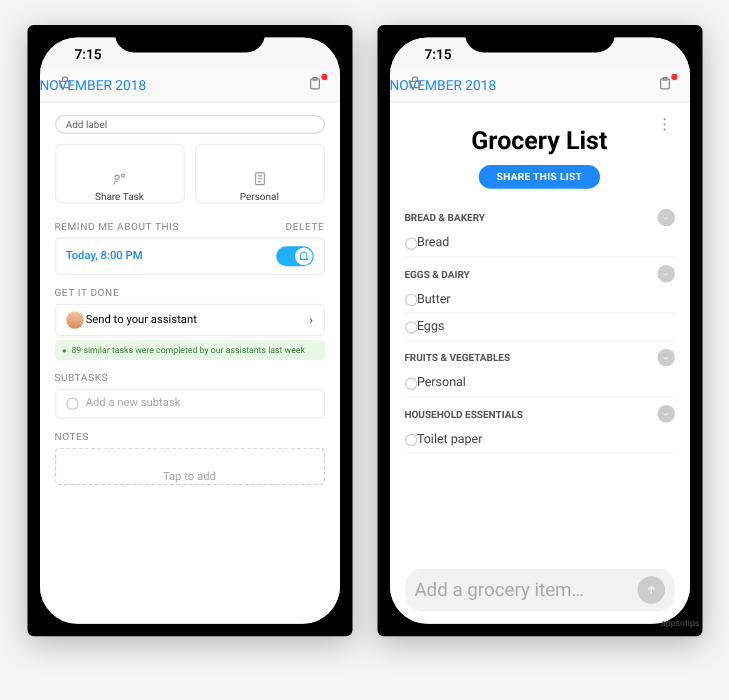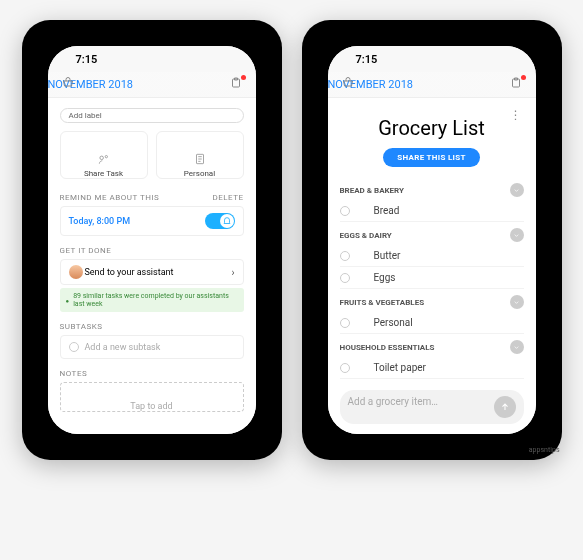--- a/index.html
+++ b/index.html
@@ -9,24 +9,24 @@
     width: 583px;
     height: 560px;
     display: flex;
     gap: 20px;
     padding: 20px 10px;
     align-items: flex-start;
     justify-content: center;
   }
   .phone {
     width: 260px;
-    height: 440px;
+    height: 489px;
     background: #000;
-    border-radius: 28px;
-    padding: 26px;
+    border-radius: 5px;
+    padding: 10px;
     position: relative;
     box-shadow: 0 6px 24px rgba(0,0,0,.25);
   }
   .notch {
     position: absolute;
     top: 0;
     left: 50%;
     transform: translateX(-50%);
     width: 120px;
     height: 22px;
@@ -181,21 +181,21 @@
     display:flex;
     align-items:flex-end;
     justify-content:center;
     color:#aaa;
     font-size:9px;
   }
 
   
   .grocery-title {
     font-size:20px;
-    font-weight:400;
+    font-weight:700;
     text-align:center;
     margin:8px 0 8px;
   }
   .more-dots { position:absolute; right:14px; top:62px; color:#888; font-size:12px; }
   .share-btn {
     align-self:center;
     background:#1e88ff;
     color:#fff;
     font-size:8px;
     font-weight:700;
@@ -214,34 +214,35 @@
     margin:6px 0 3px;
   }
   .collapse-dot {
     width:14px; height:14px; background:#ccc; border-radius:50%;
     display:flex; align-items:center; justify-content:center;
   }
   .collapse-dot svg { width:7px; height:7px; stroke:#fff; fill:none; stroke-width:2.5; }
   .item-row {
     display:flex;
     align-items:center;
-    gap:24px;
+    gap:0;
     padding:5px 0;
     font-size:10px;
     color:#444;
     border-bottom:1px solid #f2f2f2;
   }
   .add-item-row {
     margin-top:auto;
     display:flex;
+    align-items:center;
     gap:8px;
     padding:6px 8px;
     background:#f2f2f2;
     border-radius:14px;
-    font-size:10px;
+    font-size:15px;
     color:#aaa;
   }
   .send-up {
     width:22px; height:22px; background:#ccc; border-radius:50%;
     display:flex; align-items:center; justify-content:center;
     margin-left:auto;
   }
   .send-up svg { width:10px; height:10px; stroke:#fff; fill:none; stroke-width:2.5; }
   .watermark {
     position:absolute;

